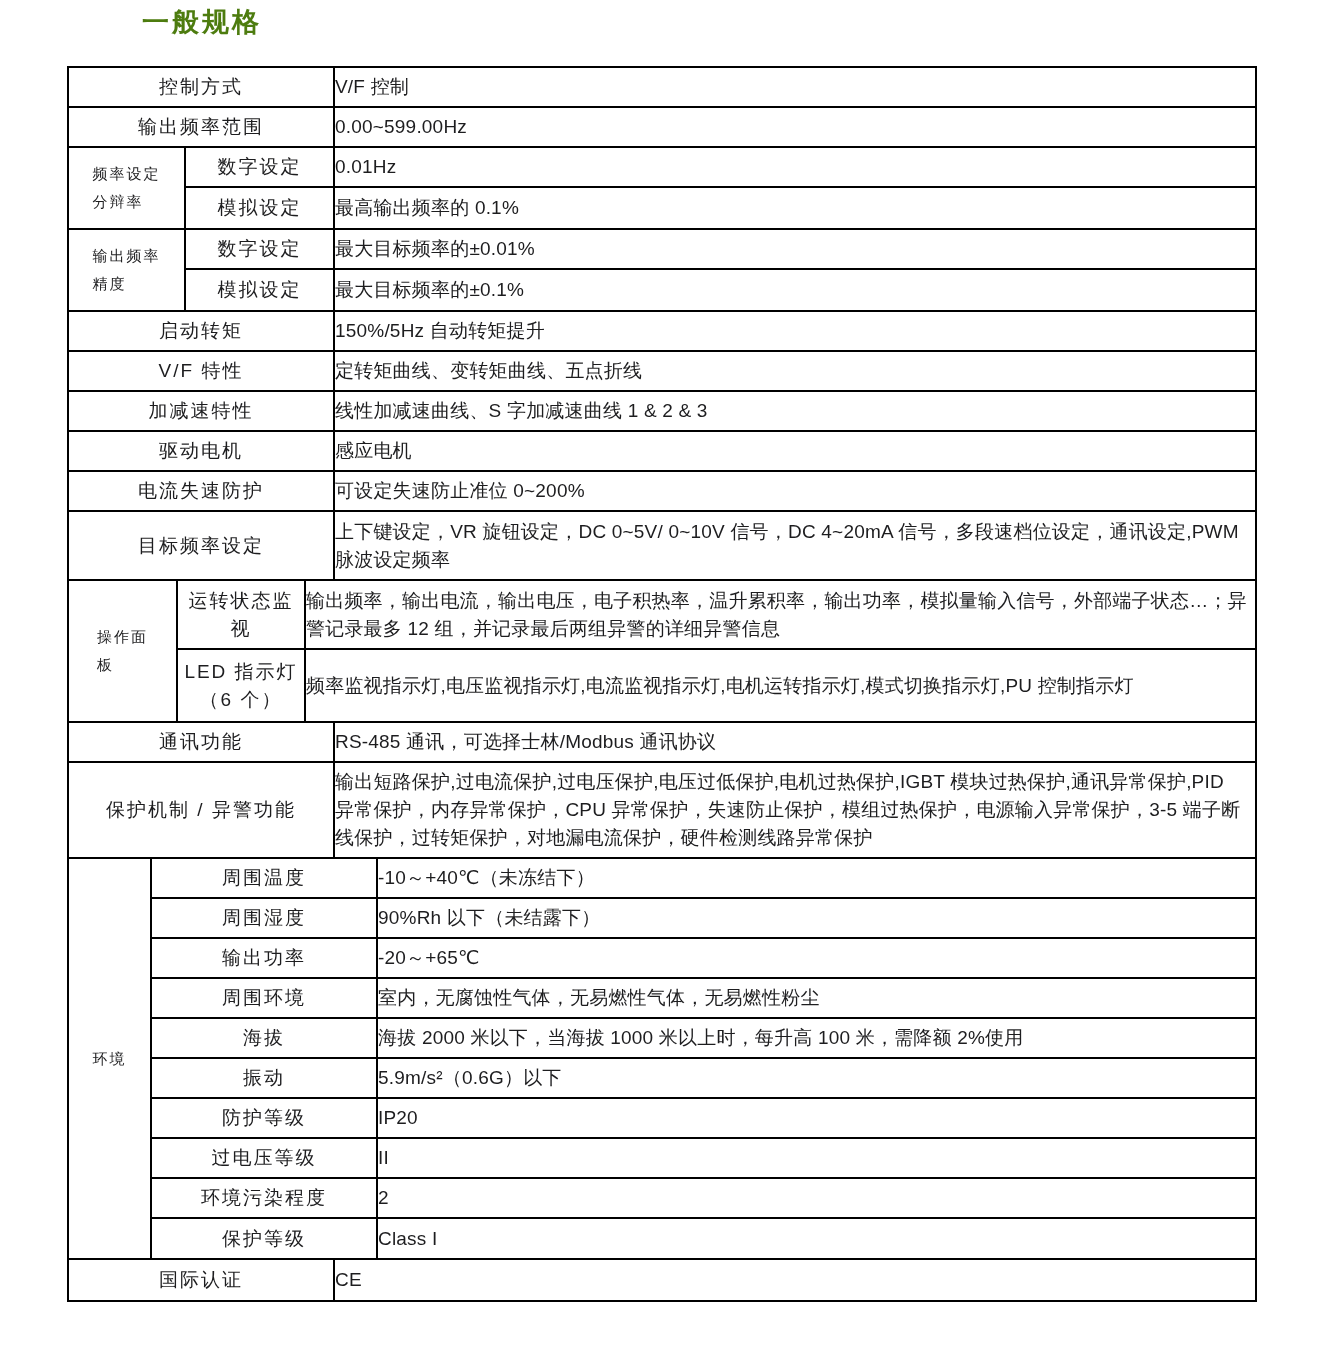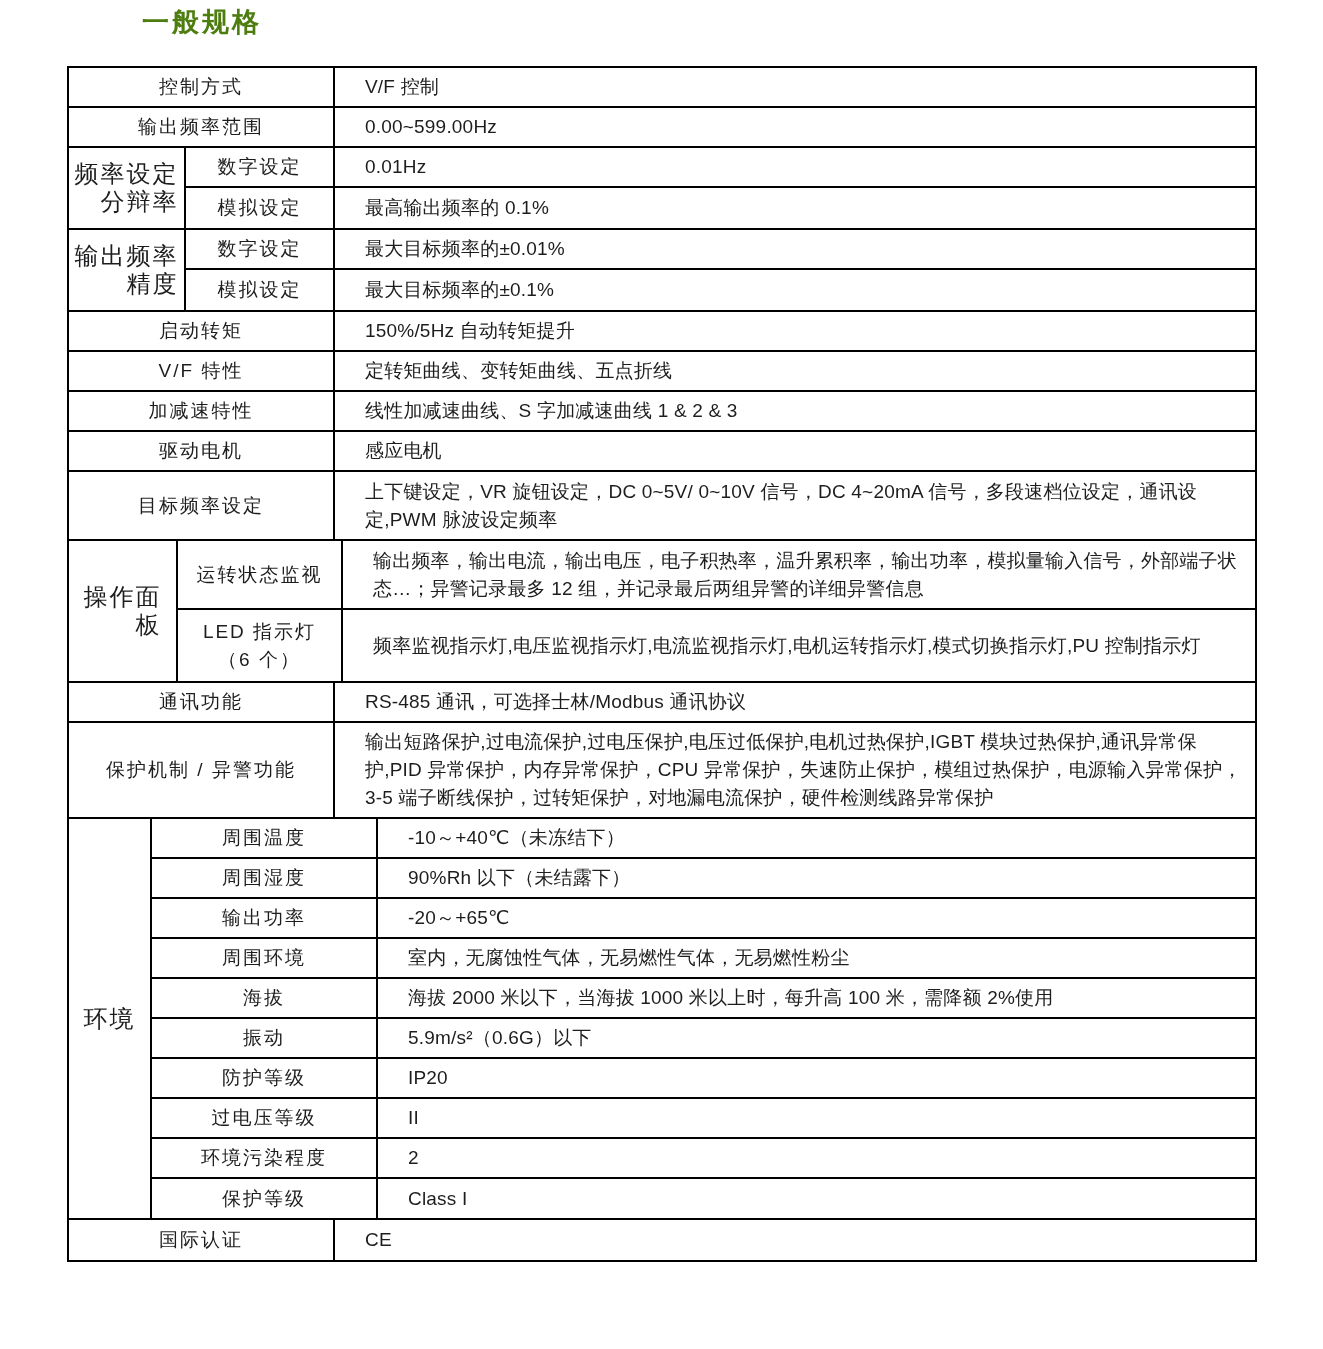--- a/index.html
+++ b/index.html
@@ -35,28 +35,28 @@
     width: 266px; flex-shrink: 0;
     border-right: 2px solid #000;
     justify-content: center; text-align: center;
     white-space: pre-line; letter-spacing: 2px;
     padding: 2px 4px;
   }
   .glbl {
     flex-shrink: 0;
     border-right: 2px solid #000;
     display: flex; align-items: center; justify-content: center;
-    text-align: right; white-space: pre-line;
-    font-size: 24px; line-height: 28px; letter-spacing: 2px;
-    padding: 2px 4px;
-  }
-  .val { flex: 1; min-width: 0; padding: 5px 8px 5px 30px; letter-spacing: 0.2px; }
+    text-align: left; white-space: pre-line;
+    font-size: 15px; line-height: 28px; letter-spacing: 2px;
+    padding: 2px 12px;
+  }
+  .val { flex: 1; min-width: 0; padding: 5px 8px 5px 0; letter-spacing: 0.2px; }
   
   .g-freq .glbl { width: 117px; }  .g-freq .lbl { width: 149px; }
-  .g-panel .glbl { width: 109px; } .g-panel .lbl { width: 165px; }
+  .g-panel .glbl { width: 109px; } .g-panel .lbl { width: 128px; }
   .g-env .glbl { width: 83px; }    .g-env .lbl { width: 226px; }
   .g-env .row { min-height: 39px; }
   
   .h2  { min-height: 69px; }
   .h2b { min-height: 71px; }
   .h3  { min-height: 94px; }
 </style>
 </head>
 <body>
 
@@ -117,20 +117,24 @@
   <div class="row">
     <div class="cell lbl">加减速特性</div>
     <div class="cell val">线性加减速曲线、S 字加减速曲线 1 &amp; 2 &amp; 3</div>
   </div>
 
   <div class="row">
     <div class="cell lbl">驱动电机</div>
     <div class="cell val">感应电机</div>
   </div>
 
+  <div class="row">
+    <div class="cell lbl">电流失速防护</div>
+    <div class="cell val">可设定失速防止准位 0~200%</div>
+  </div>
 
   <div class="row h2">
     <div class="cell lbl">目标频率设定</div>
     <div class="cell val">上下键设定，VR 旋钮设定，DC 0~5V/ 0~10V 信号，DC 4~20mA 信号，多段速档位设定，通讯设定,PWM 脉波设定频率</div>
   </div>
 
   <div class="group g-panel">
     <div class="glbl">操作面
 板</div>
     <div class="group-body">

